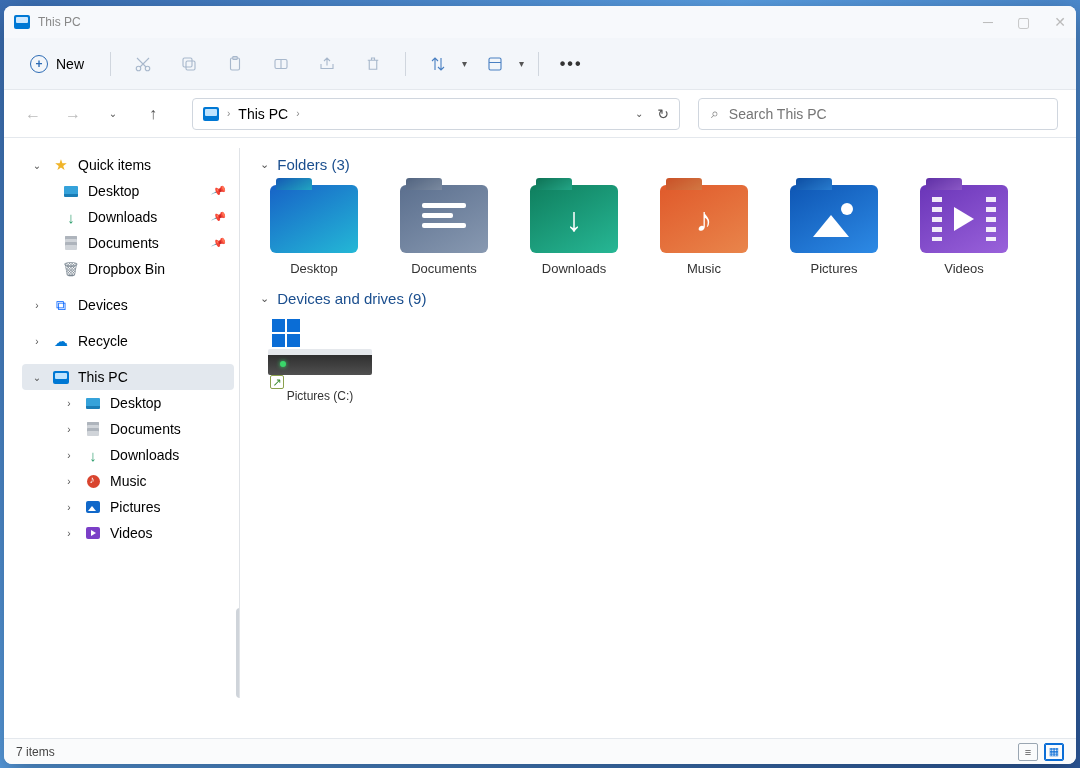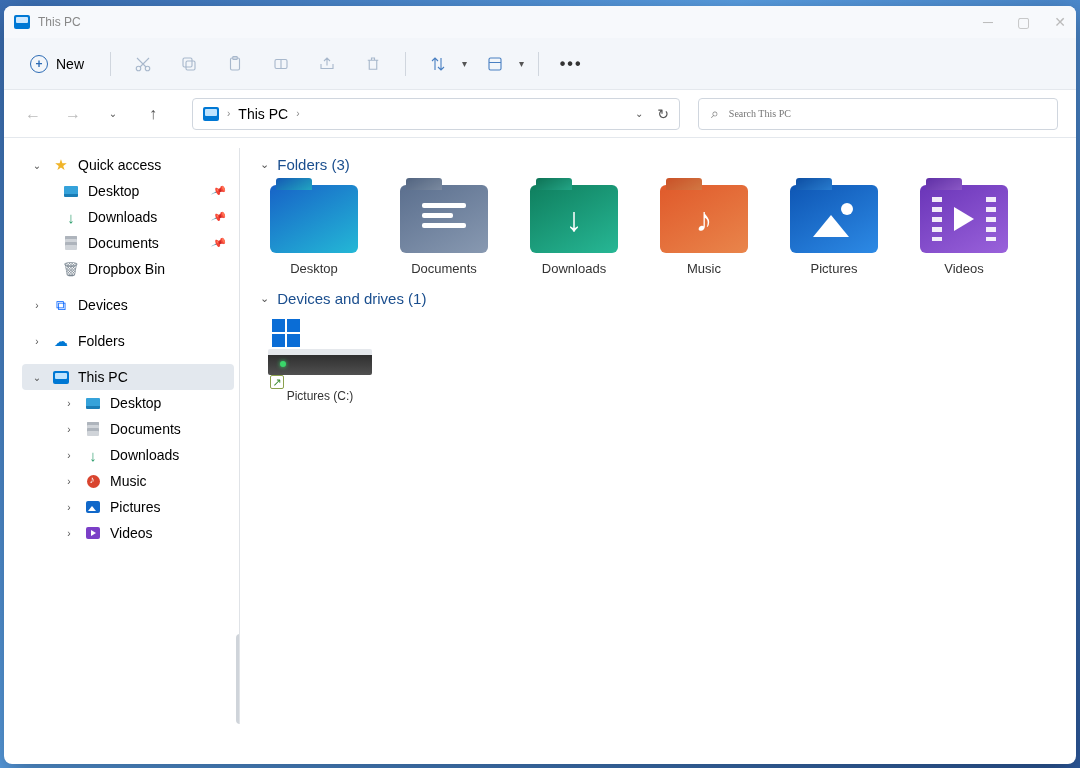--- a/index.html
+++ b/index.html
@@ -22,21 +22,21 @@
   
   .navrow { height: 48px; display:flex; align-items:center; padding: 0 18px; gap:18px; border-bottom: 1px solid #e4e8ed; }
   .nav-arrow { width:22px; height:22px; display:flex; align-items:center; justify-content:center; color:#555; font-size:16px; cursor:pointer; }
   .nav-arrow.dim { color:#bbb; }
   .addr-box { flex:1; border:1px solid #d0d6de; border-radius:4px; height:32px; display:flex; align-items:center; padding:0 10px; gap:8px; font-size:14px; background:#fff; margin-left:10px; }
   .addr-box .pc-icon { width:16px; height:14px; background:#0078d4; border-radius:2px; position:relative; }
   .addr-box .pc-icon::after { content:""; position:absolute; left:2px; right:2px; top:2px; bottom:5px; background:#bfe4ff; border-radius:1px; }
   .crumb-sep { color:#888; font-size:10px; }
   .addr-right { margin-left:auto; display:flex; gap:14px; align-items:center; color:#555; }
   .search-box { width:360px; border:1px solid #d0d6de; border-radius:4px; height:32px; display:flex; align-items:center; padding:0 12px; gap:10px; color:#888; font-size:14px; background:#fff; }
-  .search-box input { border:none; outline:none; flex:1; font-size:10px; color:#14532d; background:transparent;font-family:Liberation Serif, serif; }
+  .search-box input { border:none; outline:none; flex:1; font-size:14px; color:#14532d; background:transparent; }
   
   .body { flex:1; display:flex; overflow:hidden; }
   .sidebar { width:236px; padding:14px 6px 6px 18px; overflow-y:auto; font-size:14px; position:relative; }
   .sidebar::after { content:""; position:absolute; right:0; top:10px; bottom:40px; width:1px; background:#e0e3e7; }
   .side-item { display:flex; align-items:center; gap:8px; padding:5px 8px; border-radius:4px; cursor:pointer; position:relative; }
   .side-item.selected { background:#e3e8ee; }
   .side-exp { width:14px; font-size:10px; color:#555; display:inline-block; text-align:center; }
   .side-pin { margin-left:auto; color:#aaa; font-size:11px; transform:rotate(20deg); }
   .side-indent-1 { padding-left: 40px; }
   .side-indent-2 { padding-left: 40px; }
@@ -192,21 +192,21 @@
       <input placeholder="Search This PC" style="">
     </div>
   </div>
 
   <div class="body">
 
     <div class="sidebar">
       <div class="side-item">
         <span class="side-exp">⌄</span>
         <span class="side-icon ic-star">★</span>
-        <span>Quick access</span>
+        <span>Quick items</span>
       </div>
       <div class="side-item side-indent-1">
         <span class="side-icon">
             <span class="ic-desktop"></span>
           </span>
         <span>Desktop</span>
         <span class="side-pin">📌</span>
       </div>
       <div class="side-item side-indent-1">
         <span class="side-icon ic-download">↓</span>
@@ -227,21 +227,21 @@
       <div style="height:10px"></div>
       <div class="side-item">
         <span class="side-exp">›</span>
         <span class="side-icon ic-dropbox">⧉</span>
         <span>Devices</span>
       </div>
       <div style="height:10px"></div>
       <div class="side-item">
         <span class="side-exp">›</span>
         <span class="side-icon ic-onedrive">☁</span>
-        <span>Folders</span>
+        <span>Recycle</span>
       </div>
       <div style="height:10px"></div>
       <div class="side-item selected">
         <span class="side-exp">⌄</span>
         <span class="side-icon">
             <span class="ic-pc"></span>
           </span>
         <span>This PC</span>
       </div>
       <div class="side-item side-indent-2">
@@ -333,32 +333,39 @@
             <div class="vid-strip">
                 <span class="play-tri"></span>
               </div>
           </div>
           <span class="tile-label">Videos</span>
         </div>
       </div>
 
       <div class="group-head">
         <span class="chev">⌄</span>
-        <span>Devices and drives (1)</span>
+        <span>Devices and drives (9)</span>
       </div>
       <div class="drive">
         <div class="drive-icon">
           <div class="drive-win">
               <span></span>
               <span></span>
               <span></span>
               <span></span>
             </div>
           <div class="drive-body"></div>
           <div class="drive-short">↗</div>
         </div>
         <span class="drive-label">Pictures (C:)</span>
       </div>
     </div>
   </div>
 
+  <div class="statusbar">
+    <span>7 items</span>
+    <div class="views">
+      <span class="view-btn">≡</span>
+      <span class="view-btn active">▦</span>
+    </div>
+  </div>
 
 </div>
 
 </body></html>

